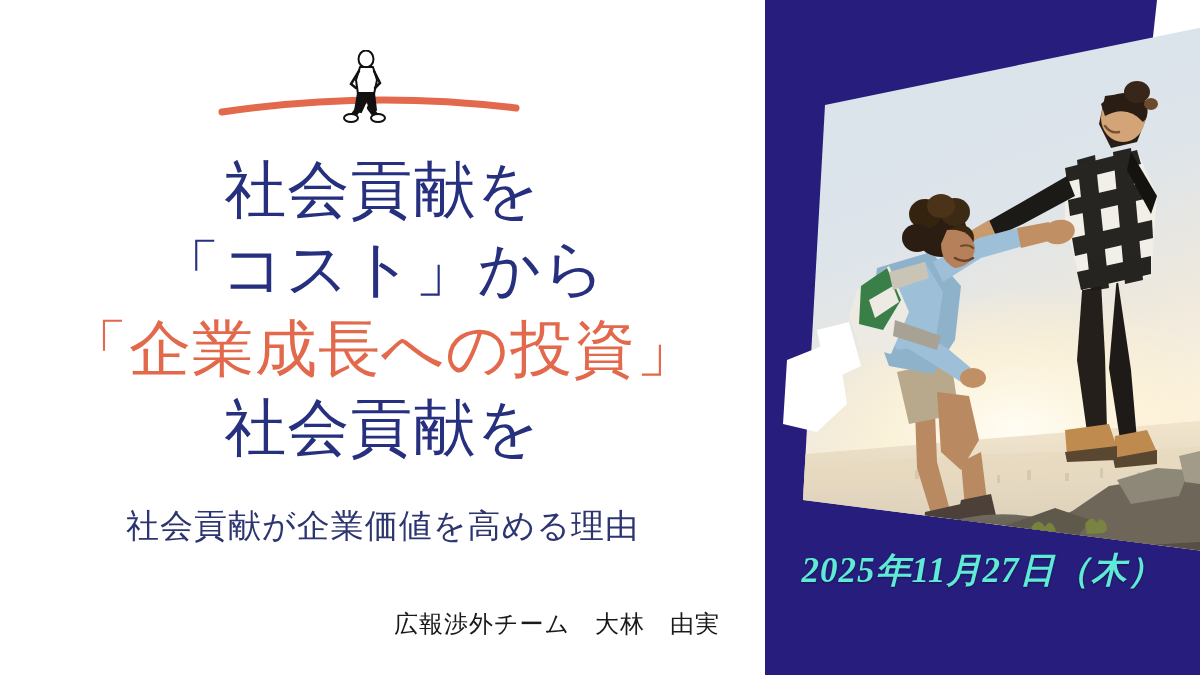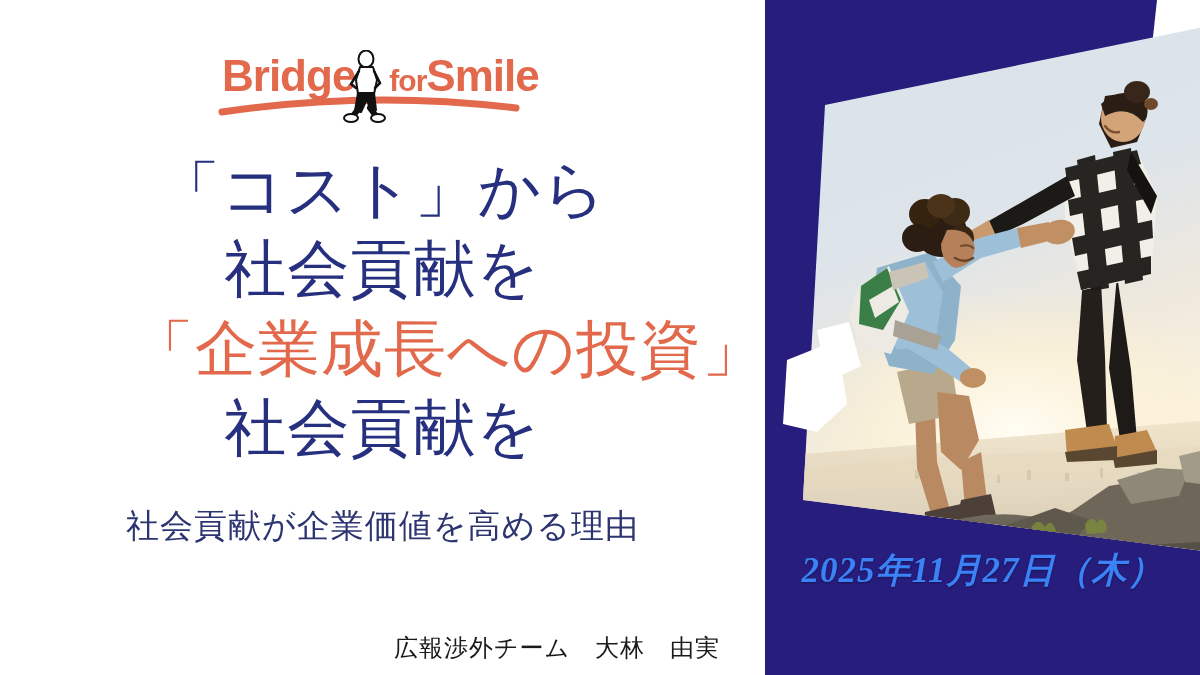--- a/index.html
+++ b/index.html
@@ -52,35 +52,35 @@
   }
   .headline-line{
     font-family:"Liberation Sans","DejaVu Sans",sans-serif;
     font-weight:500;
     font-size:62px;
     line-height:1.28;
     color:#26307F;
     letter-spacing:1px;
     white-space:nowrap;
   }
-  .headline-line.accent{color:#E2694B;text-align:right;}
+  .headline-line.accent{color:#E2694B;}
 
   .subtitle{
     position:absolute;left:0;top:505px;width:765px;
     text-align:center;
     font-family:"Liberation Sans","DejaVu Sans",sans-serif;
     font-size:33px;
     line-height:1.3;
     color:#2C3570;
     letter-spacing:1px;
     white-space:nowrap;
   }
 
   .presenter{
-    position:absolute;left:0;top:632px;width:720px;
+    position:absolute;left:0;top:608px;width:720px;
     text-align:right;
     font-family:"Liberation Sans","DejaVu Sans",sans-serif;
     font-size:24px;
     color:#1a1a1a;
     letter-spacing:1px;
     white-space:nowrap;
   }
 
   
   .right-panel{
@@ -89,21 +89,21 @@
     overflow:hidden;
   }
 
   .photo-frame{
     position:absolute;left:0;top:0;width:435px;height:675px;
   }
 
   .date-block{
     position:absolute;left:0;top:548px;width:435px;
     text-align:center;
-    color:#3b82f6;
+    color:#5eead4;
   }
   .date-line{
     font-family:"Liberation Serif","DejaVu Serif",serif;
     font-style:italic;
     font-weight:bold;
     font-size:35px;
     line-height:1.34;
     letter-spacing:1px;
     white-space:nowrap;
     text-shadow:0 1px 2px rgba(0,0,0,.35);
@@ -112,23 +112,20 @@
 </style>
 </head>
 <body>
 
 <div class="slide">
 
   <div class="left-panel">
 
     <div class="logo">
 
-      <div class="logo-wordmark">
-        <span>Bridge</span><span class="logo-gap"></span><span class="logo-for">for</span><span>Smile</span>
-      </div>
 
       <svg class="logo-arc" viewBox="0 0 306 26">
         <path d="M6 20 Q153 -2 300 16" stroke="#E2694B" stroke-width="7" fill="none" stroke-linecap="round"></path>
       </svg>
 
       <svg class="logo-walker" viewBox="0 0 52 74">
 
         <ellipse cx="26" cy="9" rx="7.5" ry="8.5" fill="#ffffff" stroke="#111" stroke-width="2"></ellipse>
 
         <path d="M20 17 L33 17 L37 30 L34 44 L18 44 L16 30 Z" fill="#ffffff" stroke="#111" stroke-width="2" stroke-linejoin="round"></path>
@@ -140,22 +137,22 @@
         <path d="M18 43 L34 43 L36 60 L30 60 L27 49 L21 62 L15 61 Z" fill="#111" stroke="#111" stroke-width="2" stroke-linejoin="round"></path>
 
         <path d="M30 58 L36 66" stroke="#111" stroke-width="6" stroke-linecap="round"></path>
         <path d="M19 58 L13 66" stroke="#111" stroke-width="6" stroke-linecap="round"></path>
         <ellipse cx="38" cy="68" rx="7" ry="4" fill="#ffffff" stroke="#111" stroke-width="2"></ellipse>
         <ellipse cx="11" cy="68" rx="7" ry="4" fill="#ffffff" stroke="#111" stroke-width="2"></ellipse>
       </svg>
     </div>
 
     <div class="headline">
+      <div class="headline-line">社会貢献を</div>
       <div class="headline-line">「コスト」から</div>
-      <div class="headline-line">社会貢献を</div>
       <div class="headline-line accent">「企業成長への投資」</div>
       <div class="headline-line">社会貢献を</div>
     </div>
 
     <div class="subtitle">社会貢献が企業価値を高める理由</div>
 
     <div class="presenter">広報渉外チーム　大林　由実</div>
   </div>
 
   <div class="right-panel">

